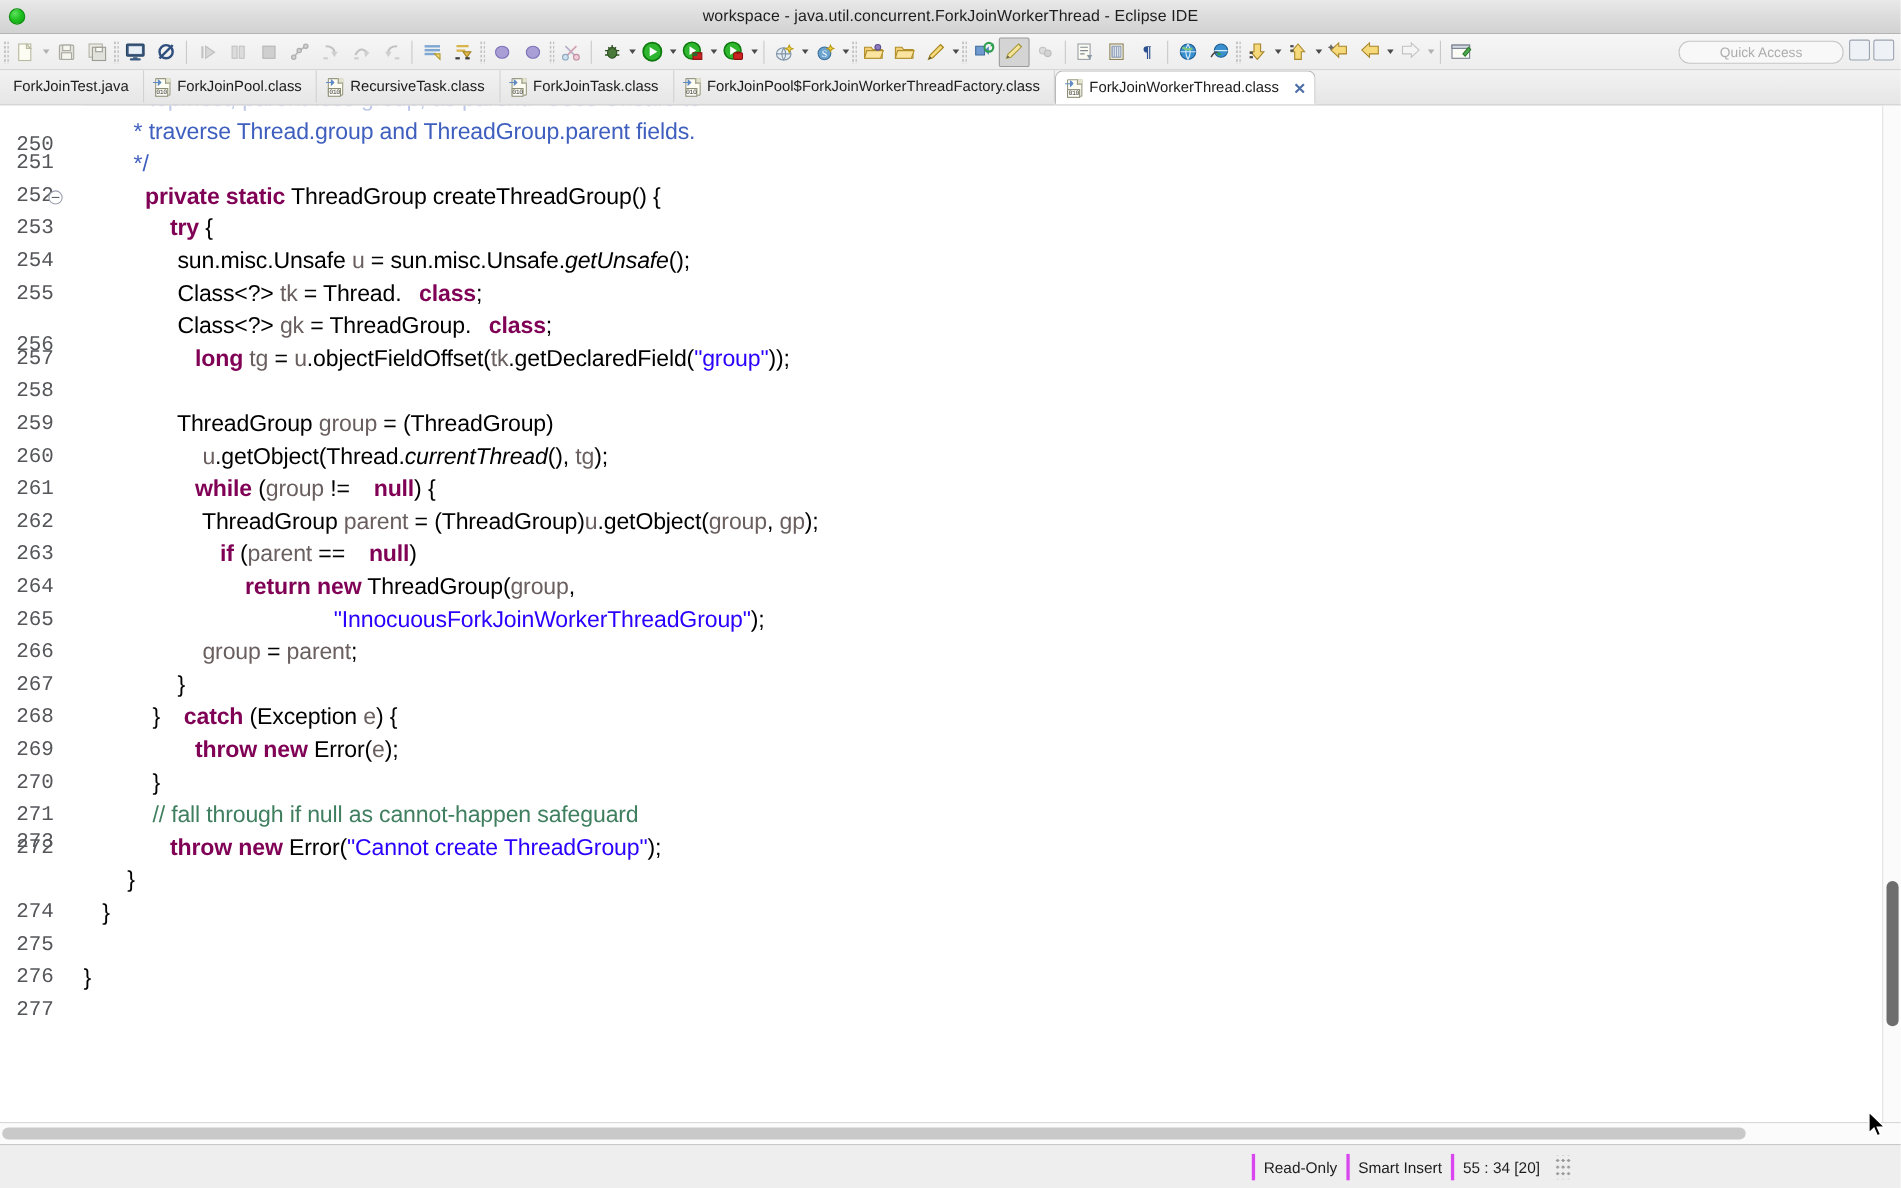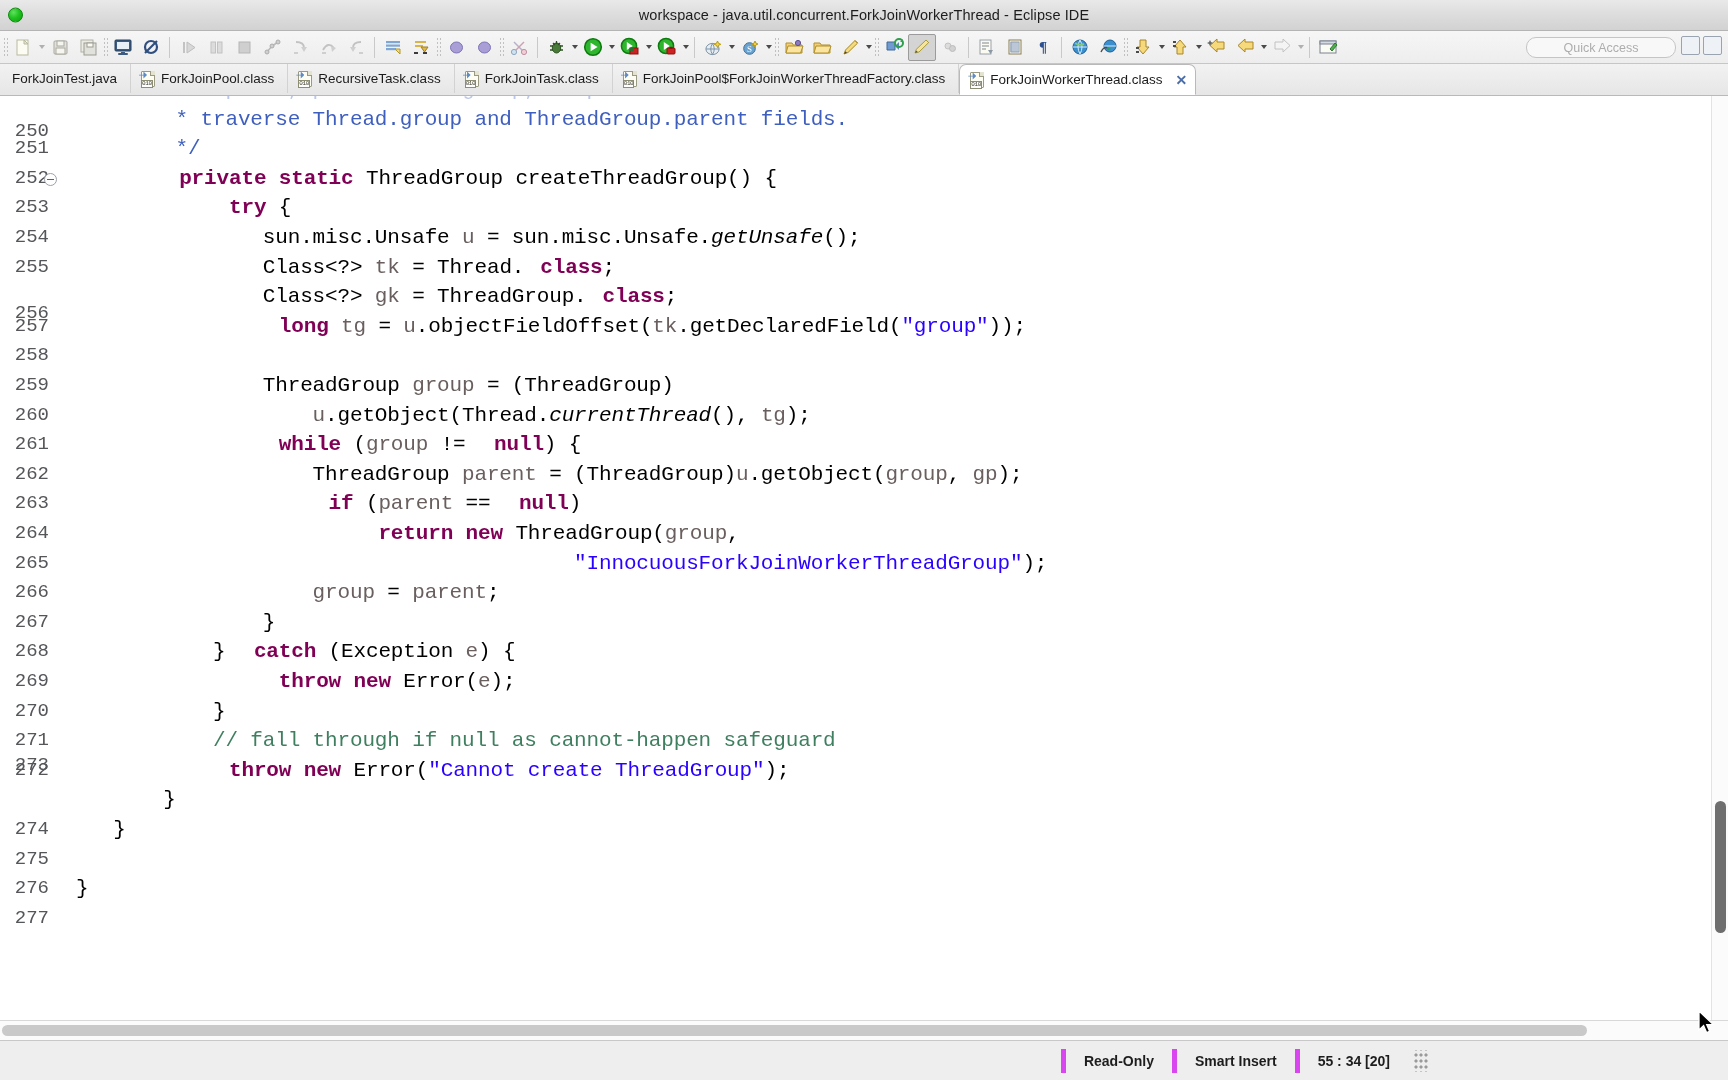--- a/index.html
+++ b/index.html
@@ -123,21 +123,21 @@
   }
   .fold-ic{
     position:absolute; left:44px; width:13px;height:13px; border:1px solid #9aa0ad;
     border-radius:50%; background:#fff;
   }
   .fold-ic:after{
     content:""; position:absolute; left:2px; top:5px; width:7px;height:1px;background:#5d636e;
   }
   .cl{
     position:absolute; left:0; white-space:pre;
-    font-family:Liberation Mono, monospace; font-size:21px;
+    font-family:Liberation Sans, sans-serif; font-size:21px;
     line-height:29.6px; height:29.6px; color:#000000;
     letter-spacing:-0.15px;
   }
   .kw   { color:#7f0055; font-weight:bold;margin-left:16px; }
   .str  { color:#2a00ff; }
   .cmt  { color:#3f7f5f; }
   .jdoc { color:#3f5fbf; }
   .lvar { color:#6a5f5f; }
   .stat { font-style:italic; }
 
@@ -154,22 +154,22 @@
   }
   .hthumb{
     position:absolute; top:4px; left:2px; height:11px; border-radius:6px; background:#c9c9c9;
   }
 
   
   .statusbar{
     height:40px; flex:0 0 40px; background:#eeeeee; border-top:1px solid #c8c8c8;
     display:flex; align-items:center; font-size:14px; color:#1d1d1d;
   }
-  .st-cell{ padding:0 18px; height:24px; display:flex;align-items:center;
-            border-left:5px solid #d946ef; white-space:nowrap;font-weight:bold;}
+  .st-cell{ padding:0 8px; height:24px; display:flex;align-items:center;
+            border-left:3px solid #d946ef; white-space:nowrap;}
   .st-spacer{ flex:1 1 auto; }
   .st-dots{ width:14px; height:22px; margin-left:6px;
     background-image:radial-gradient(#9a9a9a 36%, transparent 37%);
     background-size:5px 6px; background-position:center;}
 
   .cursor{
     position:absolute; left:1698px; top:1010px; width:18px;height:26px; z-index:50;
     pointer-events:none;
   }
 </style>

